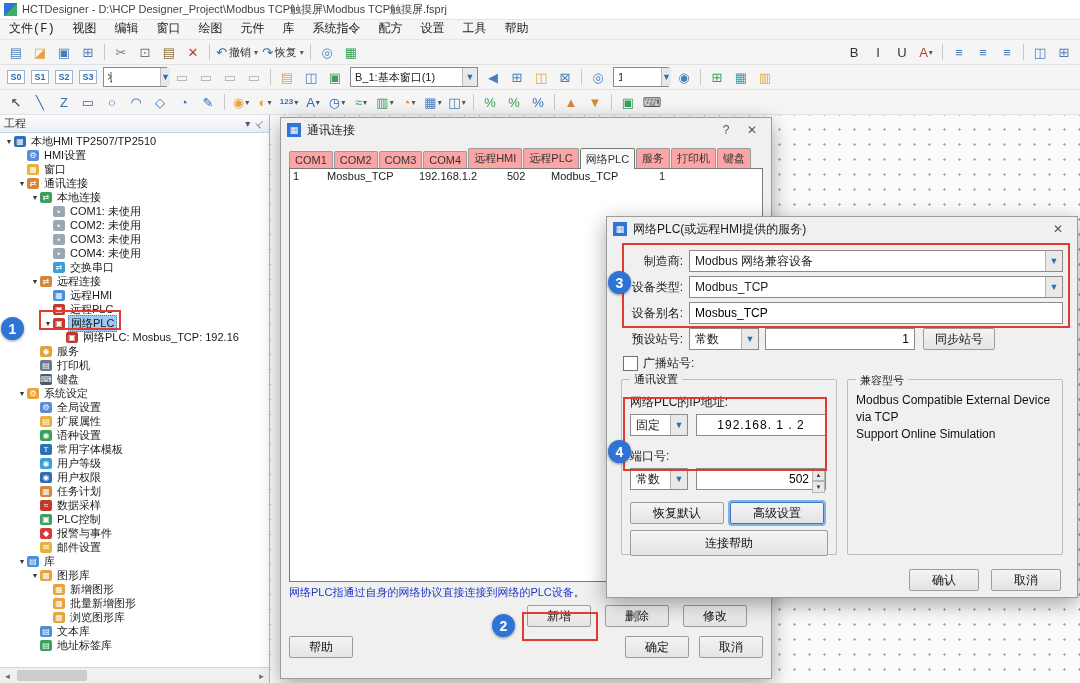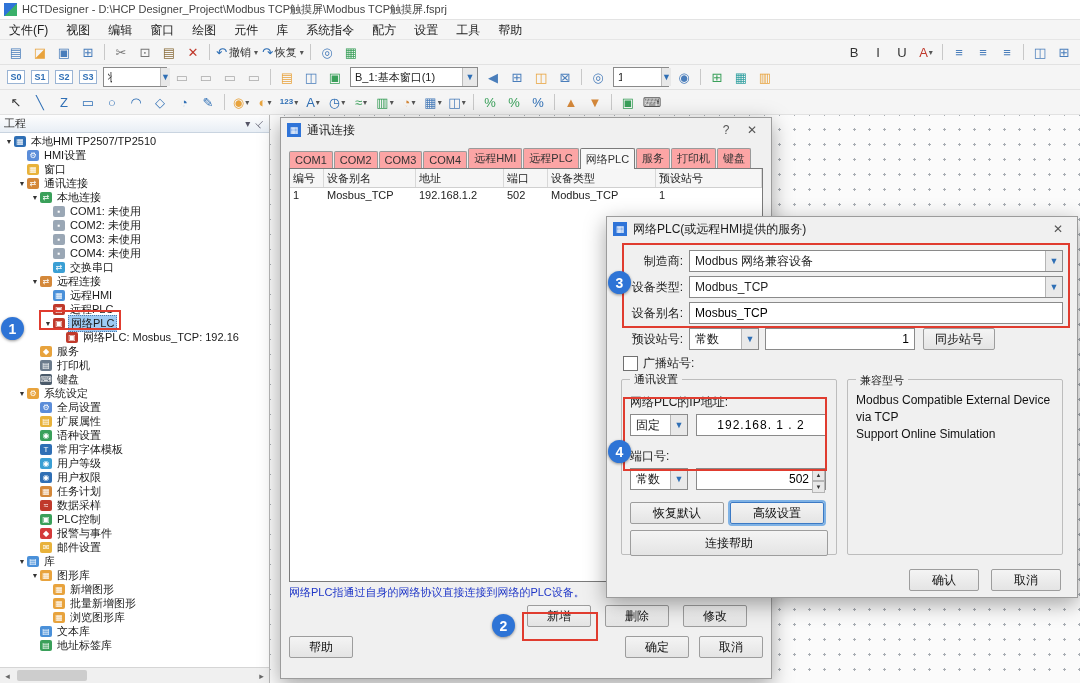--- a/index.html
+++ b/index.html
@@ -2,21 +2,21 @@
 <html><head>
 <meta charset="utf-8">
 <style>
   html,body{margin:0;padding:0;background:#9a9a9a;font-family:"Liberation Sans","DejaVu Sans",sans-serif;}
   .app{position:relative;width:1080px;height:683px;background:#f0f0f0;overflow:hidden;font-size:12px;color:#222;}
 
   
   .titlebar{position:absolute;top:0;left:0;right:0;height:20px;background:#ffffff;border-bottom:1px solid #e3e3e3;display:flex;align-items:center;padding-left:4px;box-sizing:border-box;}
   .app-icon{width:13px;height:13px;background:linear-gradient(135deg,#2f74d8 50%,#3ab06a 50%);margin-right:5px;flex:none;}
   .title-text{font-size:11px;color:#444;white-space:nowrap;}
-  .menubar{position:absolute;top:20px;left:0;right:0;height:20px;background:#f5f5f5;display:flex;align-items:flex-end;border-bottom:1px solid #e6e6e6;box-sizing:border-box;}
+  .menubar{position:absolute;top:20px;left:0;right:0;height:20px;background:#f5f5f5;display:flex;align-items:flex-start;border-bottom:1px solid #e6e6e6;box-sizing:border-box;font-family:Liberation Mono, monospace;}
   .menu-item{padding:0 9px;font-size:12px;color:#222;cursor:default;}
   .toolbar{position:absolute;left:0;right:0;height:25px;background:#f5f5f5;display:flex;align-items:center;padding:0 4px;border-bottom:1px solid #e2e2e2;box-sizing:border-box;}
   .tb1{top:40px;} .tb2{top:65px;} .tb3{top:90px;}
   .tbtn{display:inline-flex;align-items:center;justify-content:center;min-width:20px;height:20px;margin:0 1px;border:1px solid transparent;border-radius:2px;background:transparent;}
   .tglyph{font-size:13px;line-height:1;}
   .tglyph.small{font-size:8px;font-weight:bold;}
   .ttext{font-size:9px;font-weight:bold;color:#2f6fb5;border:1px solid #9ab4d4;padding:1px 2px;background:#fff;}
   .tlbl{font-size:11px;margin:0 2px;color:#333;}
   .tcaret{font-size:8px;color:#555;margin-left:1px;}
   .tsep{width:1px;height:16px;background:#c8c8c8;margin:0 4px;display:inline-block;}
@@ -596,28 +596,20 @@
           <span class="tab">COM3</span>
           <span class="tab">COM4</span>
           <span class="tab">远程HMI</span>
           <span class="tab">远程PLC</span>
           <span class="tab active">网络PLC</span>
           <span class="tab">服务</span>
           <span class="tab">打印机</span>
           <span class="tab">键盘</span>
         </div>
       <div class="listbox">
-        <div class="lb-head">
-            <span class="hcell" style="width: 34px;">编号</span>
-            <span class="hcell" style="width: 92px;">设备别名</span>
-            <span class="hcell" style="width: 88px;">地址</span>
-            <span class="hcell" style="width: 44px;">端口</span>
-            <span class="hcell" style="width: 108px;">设备类型</span>
-            <span class="hcell" style="flex: 1 1 0%;">预设站号</span>
-          </div>
         <div class="lb-rows">
             <div class="lb-row">
               <span class="ccell" style="width: 34px;">1</span>
               <span class="ccell" style="width: 92px;">Mosbus_TCP</span>
               <span class="ccell" style="width: 88px;">192.168.1.2</span>
               <span class="ccell" style="width: 44px;">502</span>
               <span class="ccell" style="width: 108px;">Modbus_TCP</span>
               <span class="ccell" style="flex: 1 1 0%;">1</span>
             </div>
           </div>

